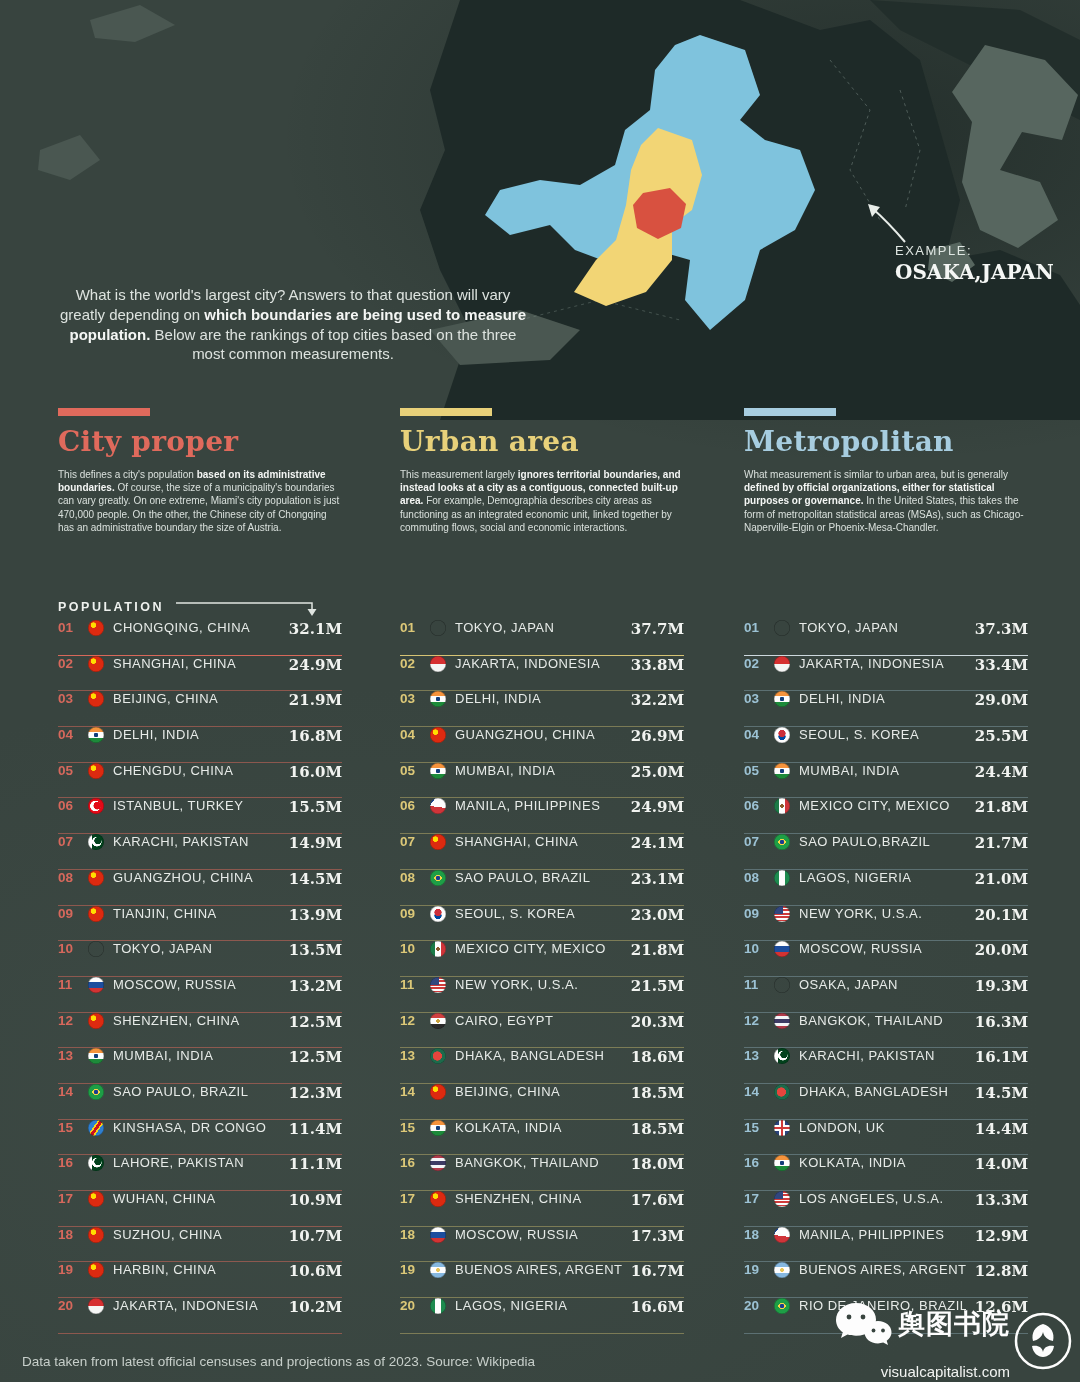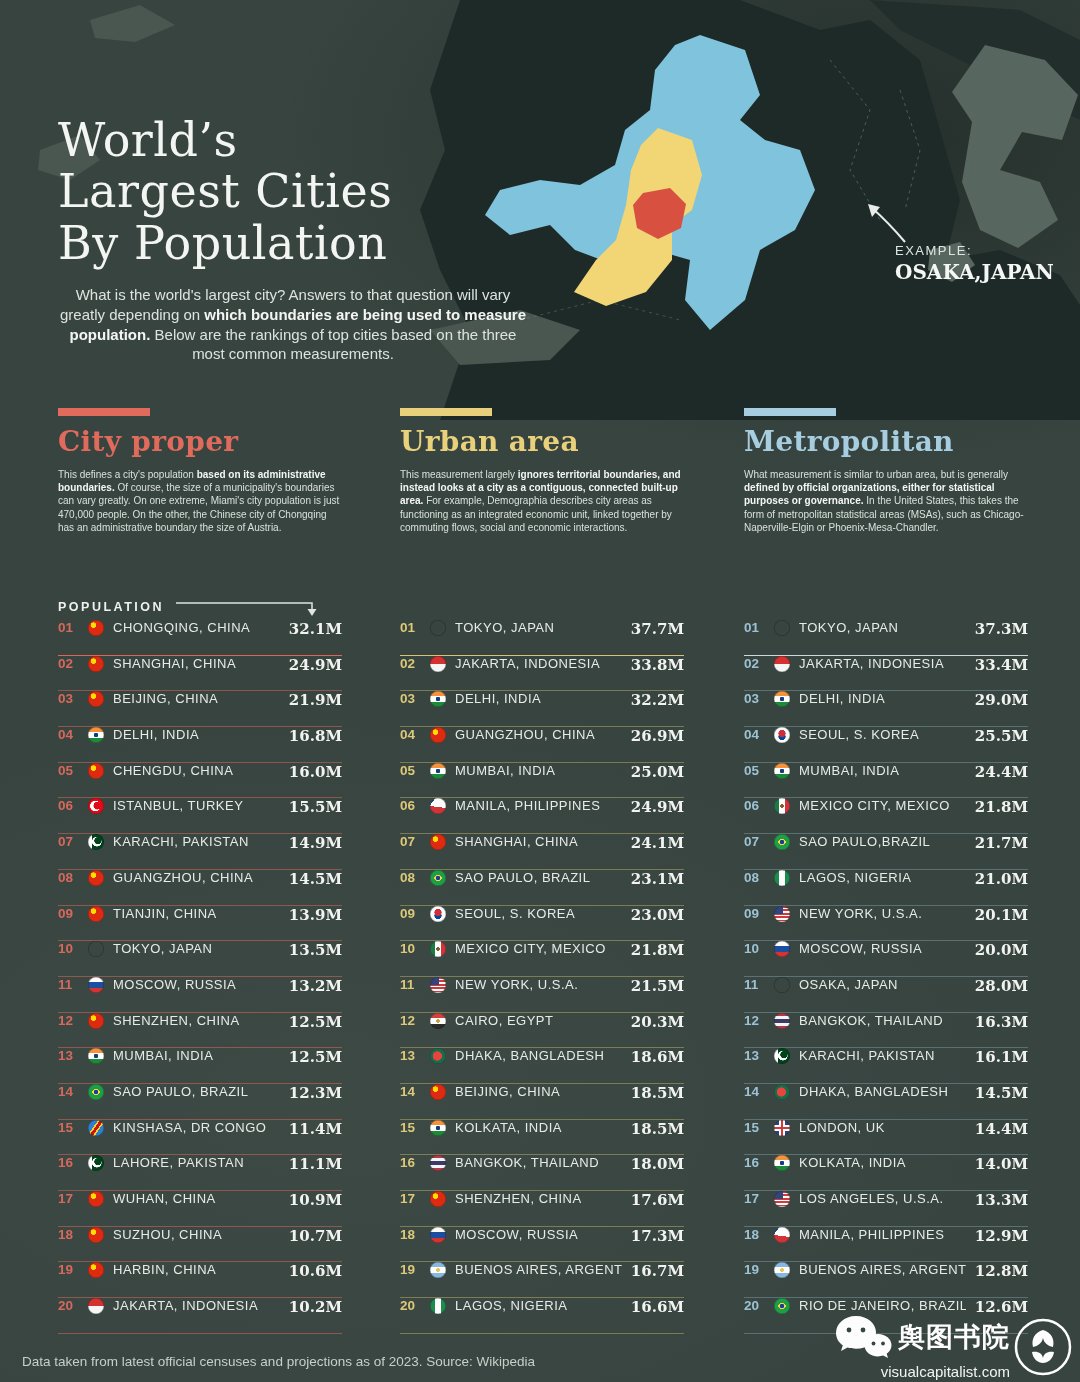--- a/index.html
+++ b/index.html
@@ -76,21 +76,21 @@
       linear-gradient(90deg, transparent 0 42%, #d23a3a 42% 58%, transparent 58%),
       linear-gradient(transparent 0 34%, #fdfdfd 34% 66%, transparent 66%),
       linear-gradient(90deg, transparent 0 34%, #fdfdfd 34% 66%, transparent 66%),
       #2c457e;}
   
   .footer-src{position:absolute; left:22px; bottom:13px; font-size:13.5px; color:#c7cfca;}
   .brand{position:absolute; right:6px; bottom:2px; display:flex; align-items:center; gap:2px; color:#fff;}
   .brand-textcol{display:flex; flex-direction:column; align-items:flex-end;}
   .brand-top{display:flex; align-items:center; gap:6px;}
   .wechat-name{font-size:27px; font-weight:700; letter-spacing:1px; color:#fdfdfd;}
-  .brand-url{font-size:15px; color:#f2f4f2; margin-top:3px;}
+  .brand-url{font-size:15px; color:#f2f4f2; margin-top:16px;}
 </style>
 </head>
 <body>
 
 <div class="poster">
 
   <div class="map-wrap">
     <svg width="1080" height="420" viewBox="0 0 1080 420">
       <g transform="translate(400,0)">
 
@@ -115,25 +115,20 @@
         <path fill="none" stroke="#e8ede9" stroke-width="2" d="M505 242 Q488 222 472 208"></path>
         <path fill="#e8ede9" d="M468 204 L480 207 L472 217 Z"></path>
       </g>
     </svg>
     <div class="example-label">
       <div class="example-kicker">EXAMPLE:</div>
       <div class="example-city">OSAKA,JAPAN</div>
     </div>
   </div>
 
-  <h1 class="title">
-      <div>World’s</div>
-      <div>Largest Cities</div>
-      <div>By Population</div>
-    </h1>
   <p class="intro"><span>What is the world's largest city? Answers to that question will vary greatly depending on </span><span class="b">which boundaries are being used to measure population.</span><span> Below are the rankings of top cities based on the three most common measurements.</span></p>
 
   <section class="col col-0">
     <div class="accent-bar"></div>
     <h2>City proper</h2>
     <p class="desc"><span>This defines a city's population </span><span class="b">based on its administrative boundaries.</span><span> Of course, the size of a municipality's boundaries can vary greatly. On one extreme, Miami's city population is just 470,000 people. On the other, the Chinese city of Chongqing has an administrative boundary the size of Austria.</span></p>
     <div class="pop-head">
       <span class="pop-label">POPULATION</span>
       <svg class="pop-arrow" width="150" height="22" viewBox="0 0 150 22">
         <path d="M2 7 H138 V15" fill="none" stroke="#dfe5e1" stroke-width="1.5"></path>
@@ -454,21 +449,21 @@
         <li class="row">
           <span class="rank">10</span>
           <span class="flag flag-ru"></span>
           <span class="city">MOSCOW, RUSSIA</span>
           <span class="val">20.0M</span>
         </li>
         <li class="row">
           <span class="rank">11</span>
           <span class="flag flag-jp"></span>
           <span class="city">OSAKA, JAPAN</span>
-          <span class="val">28.0M</span>
+          <span class="val">19.3M</span>
         </li>
         <li class="row">
           <span class="rank">12</span>
           <span class="flag flag-th"></span>
           <span class="city">BANGKOK, THAILAND</span>
           <span class="val">16.3M</span>
         </li>
         <li class="row">
           <span class="rank">13</span>
           <span class="flag flag-pk"></span>

